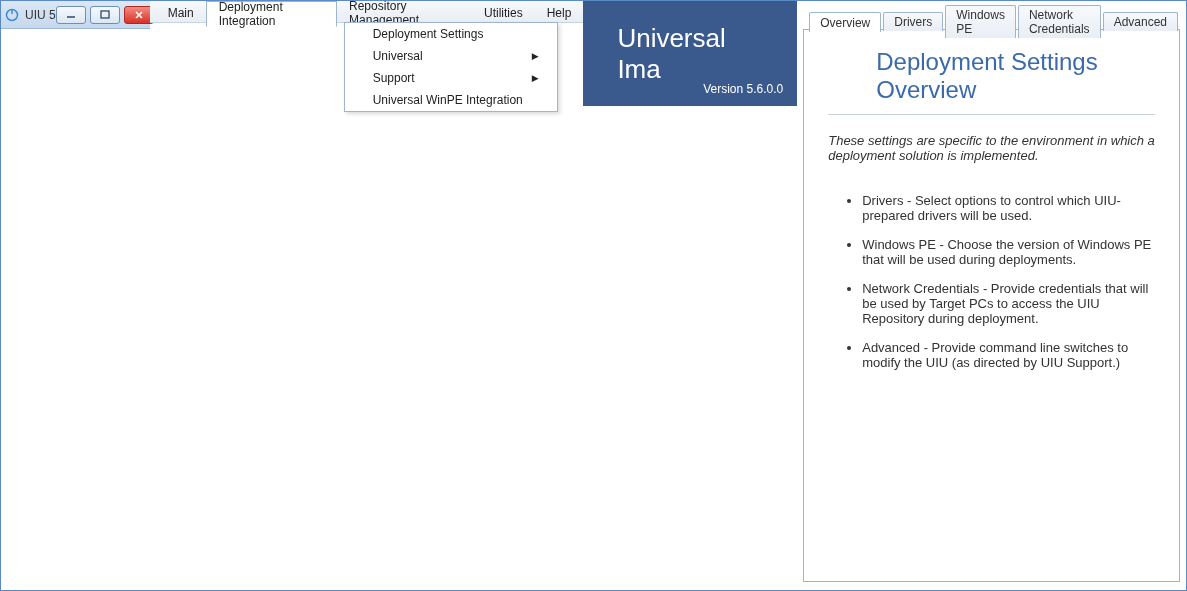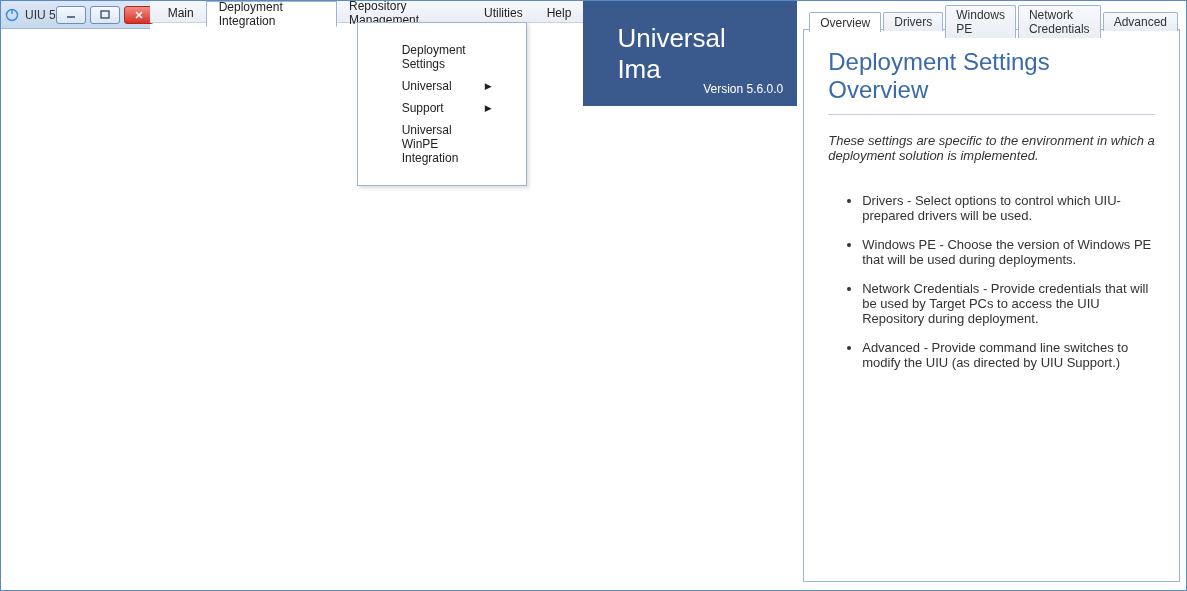--- a/index.html
+++ b/index.html
@@ -128,20 +128,21 @@
     border:1px solid #9fb5cf;
     background:#fff;
     flex:1;
     padding: 18px 24px;
   }
   .pane-title {
     color:#3a6aa8;
     font-size: 24px;
     font-weight: 400;
     margin-bottom: 10px;
+    margin-left: 48px;
   }
   .pane-hr {
     border:0;
     border-top:1px solid #c8d2df;
     margin-bottom: 18px;
   }
   .pane-intro {
     color:#333;
     font-size: 13px;
     margin-bottom: 30px;
@@ -155,27 +156,27 @@
   }
   .pane-list li {
     margin-bottom: 14px;
     margin-left: 8px;
   }
 
   
   .dropdown {
     position:absolute;
     top: 21px;
-    left: 207px;
-    width: 170px;
+    left: 194px;
+    width: 214px;
     background:#fff;
     border:1px solid #9fb5cf;
     box-shadow: 2px 2px 4px rgba(0,0,0,.15);
     z-index: 25;
-    padding: 16px;
+    padding: 0;
   }
   .dd-item {
     padding: 4px 18px 4px 28px;
     color:#222;
     display:flex;
     align-items:center;
     justify-content:space-between;
     font-size:12px;
   }
   .dd-arrow {

